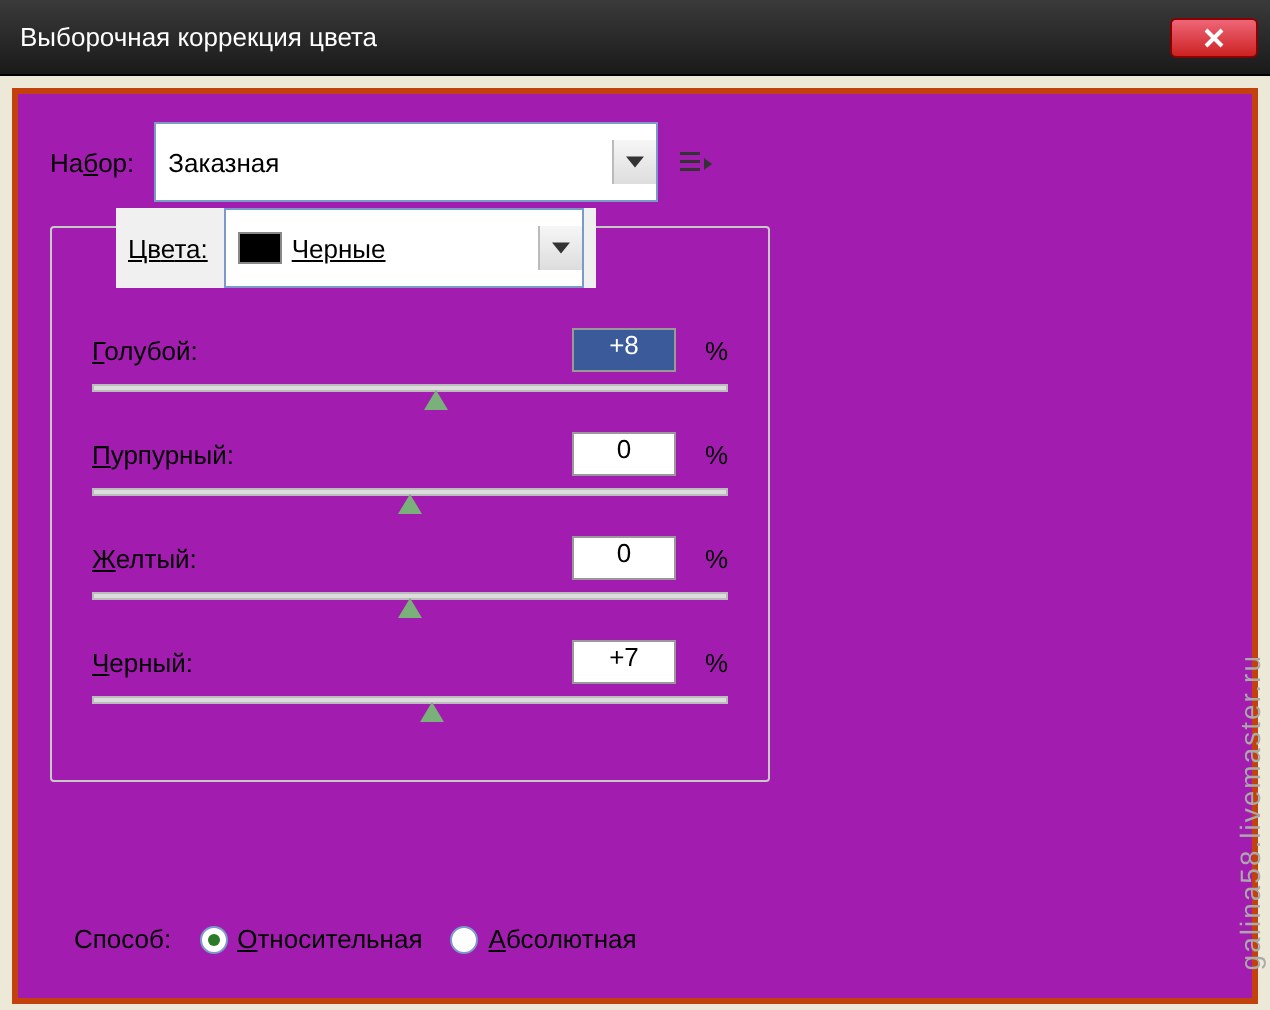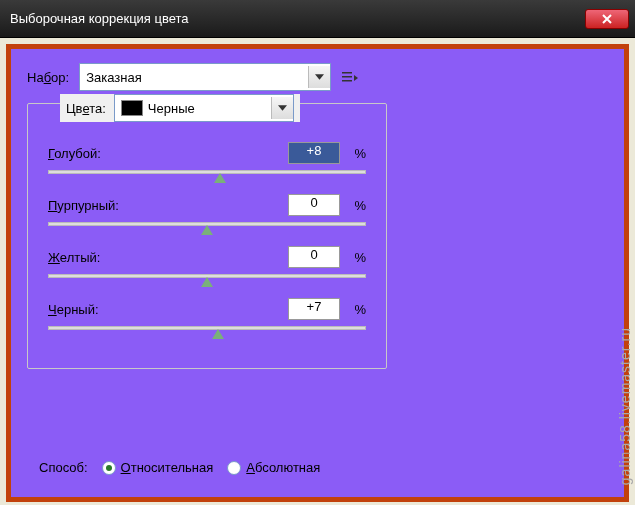--- a/index.html
+++ b/index.html
@@ -16,36 +16,36 @@
   .close-btn {
     width: 44px; height: 20px;
     background: linear-gradient(to bottom, #e67, #c22);
     border: 1px solid #800; border-radius: 3px;
     color: #fff; text-align: center; line-height: 16px;
     margin-right: 6px; font-size: 12px; font-weight: bold;
     display: flex; align-items: center; justify-content: center;
   }
   
   .dialog-body {
-    background: #8b5cf6;
-    border: 5px solid #c2410c;
+    background: #a21caf;
+    border: 3px solid #c2410c;
     margin: 6px;
     padding: 14px 16px 22px 16px;
     height: 458px;
     position: relative;
   }
   
   .top-row { display: flex; align-items: center; gap: 10px; margin-bottom: 12px; }
   .label { white-space: nowrap; }
   .underline { text-decoration: underline; }
   
   .combo {
     display: flex; align-items: center;
     background: #fff; border: 1px solid #7a9ac9;
-    height: 28px; padding-left: 6px;
+    height: 40px; padding-left: 6px;
   }
   .combo-preset { width: 252px; }
   .combo-colors { width: 180px; }
   .combo-text { flex: 1; }
   .combo-swatch {
     width: 22px; height: 16px; background: #000;
     border: 1px solid #888; margin-right: 5px;
   }
   .combo-arrow {
     width: 22px; height: 22px;
@@ -85,20 +85,21 @@
     margin-top: 6px; padding: 12px 20px 18px 20px;
     width: 360px;
     position: relative;
   }
   .fieldset-row {
     display: flex; align-items: center; gap: 8px;
     position: relative; top: -22px;
     background: #f0f0f0;
     width: fit-content; padding: 0 6px;
     margin-left: 12px;
+    text-decoration: underline;
   }
   
   .slider-group { margin-top: 8px; }
   .slider-label-row {
     display: flex; align-items: center; margin-bottom: 4px; justify-content: flex-end;
   }
   .slider-label { flex: 1; }
   .num-input {
     width: 52px; height: 22px; border: 1px solid #999;
     text-align: center; background: #fff;

